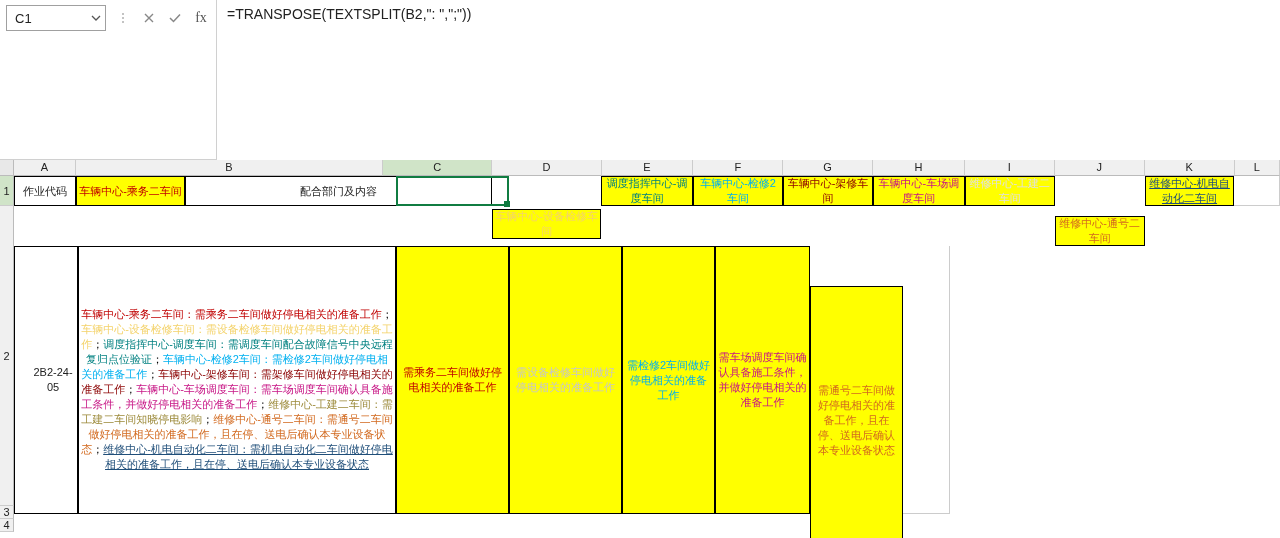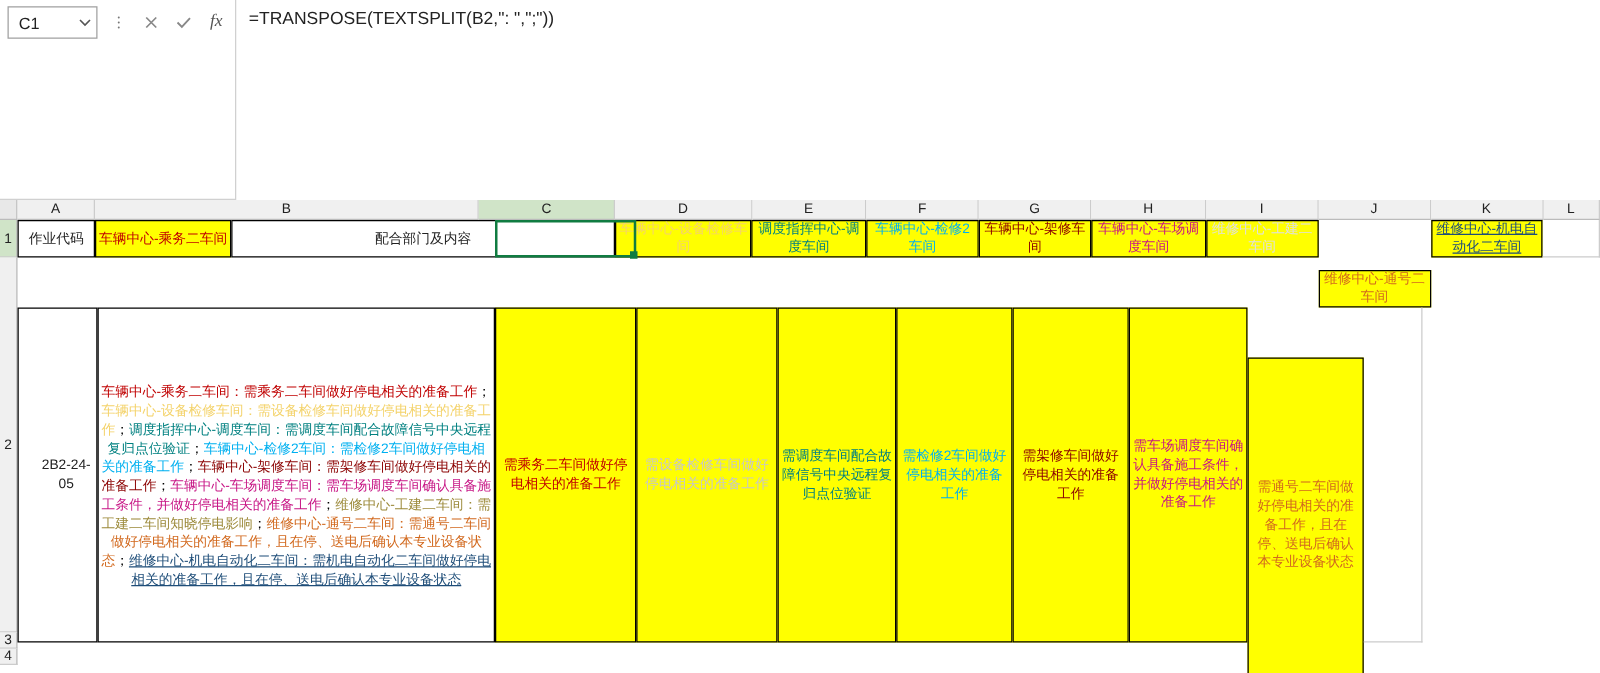--- a/index.html
+++ b/index.html
@@ -1,26 +1,26 @@
 <!DOCTYPE html>
 <html><head>
 <meta charset="utf-8">
 <style>
   * { box-sizing: border-box; font-family: "Microsoft YaHei", "SimSun", Arial, sans-serif; }
   body { margin:0; padding:0; background:#fff; color:#222; font-size:12px; width:1280px; height:538px; overflow:hidden; }
 
   
   .formula-bar { display:flex; align-items:flex-start; height:160px; border-bottom:1px solid #d0d0d0; }
   .namebox-wrap { display:flex; align-items:center; height:36px; }
-  .namebox { width:72px; height:26px; margin:0 0 0 6px; border:1px solid #a0a0a0; background:#fff; font-size:13px; padding:2px 22px 2px 8px; display:flex; align-items:center; position:relative; }
+  .namebox { width:100px; height:26px; margin:0 0 0 6px; border:1px solid #a0a0a0; background:#fff; font-size:13px; padding:2px 22px 2px 8px; display:flex; align-items:center; position:relative; }
   .namebox-caret { position:absolute; right:4px; top:50%; transform:translateY(-50%); }
   .fb-sep { width:8px; }
   .fb-btns { display:flex; align-items:center; height:36px; gap:8px; color:#555; }
   .fb-btn { width:18px; height:18px; display:flex; align-items:center; justify-content:center; font-size:13px; }
-  .fx-btn { font-style:italic; font-family: "Cambria Math", serif; font-size:14px; }
+  .fx-btn { font-family: "Cambria Math", serif; font-size:14px; }
   .formula-area { flex:1; height:160px; border-left:1px solid #d0d0d0; margin-left:6px; background:#fff; }
   .formula-text { padding:6px 10px; font-size:14px; color:#222; }
 
   
   .grid-shell { position:absolute; top:160px; left:0; right:0; bottom:0; background:#fff; }
   .corner { position:absolute; top:0; left:0; width:14px; height:16px; background:#e8e8e8; border-right:1px solid #bbb; border-bottom:1px solid #bbb; }
   .col-headers { position:absolute; top:0; left:14px; right:0; height:16px; display:flex; }
   .col-head { background:#f0f0f0; border-right:1px solid #ccc; border-bottom:1px solid #bbb; text-align:center; font-size:11px; color:#222; line-height:15px; height:16px; }
   .col-head.active { background:#d0e4c8; }
   .row-headers { position:absolute; top:16px; left:0; width:14px; }
@@ -44,21 +44,21 @@
   .r2 .cell { height:268px; }
   .r2 .y { background:#FFFF00; border:1px solid #000; }
   .r2 .bA { border:1px solid #000;padding-left:16px; }
   .r2 .bB { border:1px solid #000; font-size:11px; line-height:15px; text-align:center; padding:0 2px; }
 
   
   .r3 .cell, .r4 .cell { height:13px; background:#fff; }
 
   
   .t-red      { color:#C00000; }
-  .t-ltyellow { color:#F4D36B; }
+  .t-ltyellow { color:#F4D36B;margin-top:33px; }
   .t-teal     { color:#008080; }
   .t-cyan     { color:#00B0F0; }
   .t-darkred  { color:#8B0000; }
   .t-magenta  { color:#C71585; }
   .t-olive    { color:#9C8A3A; }
   .t-orange   { color:#D2691E;margin-top:40px; }
   .t-blue     { color:#1F4E79;text-decoration:underline; }
   .t-black    { color:#000; }
   .t-grey     { color:#c7c7c7; }
   .t-greylt   { color:#e0e0e0; }
@@ -177,28 +177,22 @@
       <div class="cell cA bA">
           <span>2B2-24-05</span>
         </div>
       <div class="cell cB bB" id="cell-B2" style="display:block;padding-top:60px;"><span class="t-red">车辆中心-乘务二车间：需乘务二车间做好停电相关的准备工作</span><span class="t-black">；</span><span class="t-ltyellow">车辆中心-设备检修车间：需设备检修车间做好停电相关的准备工作</span><span class="t-black">；</span><span class="t-teal">调度指挥中心-调度车间：需调度车间配合故障信号中央远程复归点位验证</span><span class="t-black">；</span><span class="t-cyan">车辆中心-检修2车间：需检修2车间做好停电相关的准备工作</span><span class="t-black">；</span><span class="t-darkred">车辆中心-架修车间：需架修车间做好停电相关的准备工作</span><span class="t-black">；</span><span class="t-magenta">车辆中心-车场调度车间：需车场调度车间确认具备施工条件，并做好停电相关的准备工作</span><span class="t-black">；</span><span class="t-olive">维修中心-工建二车间：需工建二车间知晓停电影响</span><span class="t-black">；</span><span class="t-orange">维修中心-通号二车间：需通号二车间做好停电相关的准备工作，且在停、送电后确认本专业设备状态</span><span class="t-black">；</span><span class="t-blue">维修中心-机电自动化二车间：需机电自动化二车间做好停电相关的准备工作，且在停、送电后确认本专业设备状态</span></div>
       <div class="cell cC y t-red">
           <span>需乘务二车间做好停电相关的准备工作</span>
         </div>
       <div class="cell cD y t-grey">
           <span>需设备检修车间做好停电相关的准备工作</span>
         </div>
-      <div class="cell cE y t-teal">
-          <span>需调度车间配合故障信号中央远程复归点位验证</span>
-        </div>
       <div class="cell cF y t-cyan">
           <span>需检修2车间做好停电相关的准备工作</span>
-        </div>
-      <div class="cell cG y t-darkred">
-          <span>需架修车间做好停电相关的准备工作</span>
         </div>
       <div class="cell cH y t-magenta">
           <span>需车场调度车间确认具备施工条件，并做好停电相关的准备工作</span>
         </div>
       <div class="cell cJ y t-orange">
           <span>需通号二车间做好停电相关的准备工作，且在停、送电后确认本专业设备状态</span>
         </div>
       <div class="cell cL"></div>
     </div>
 

